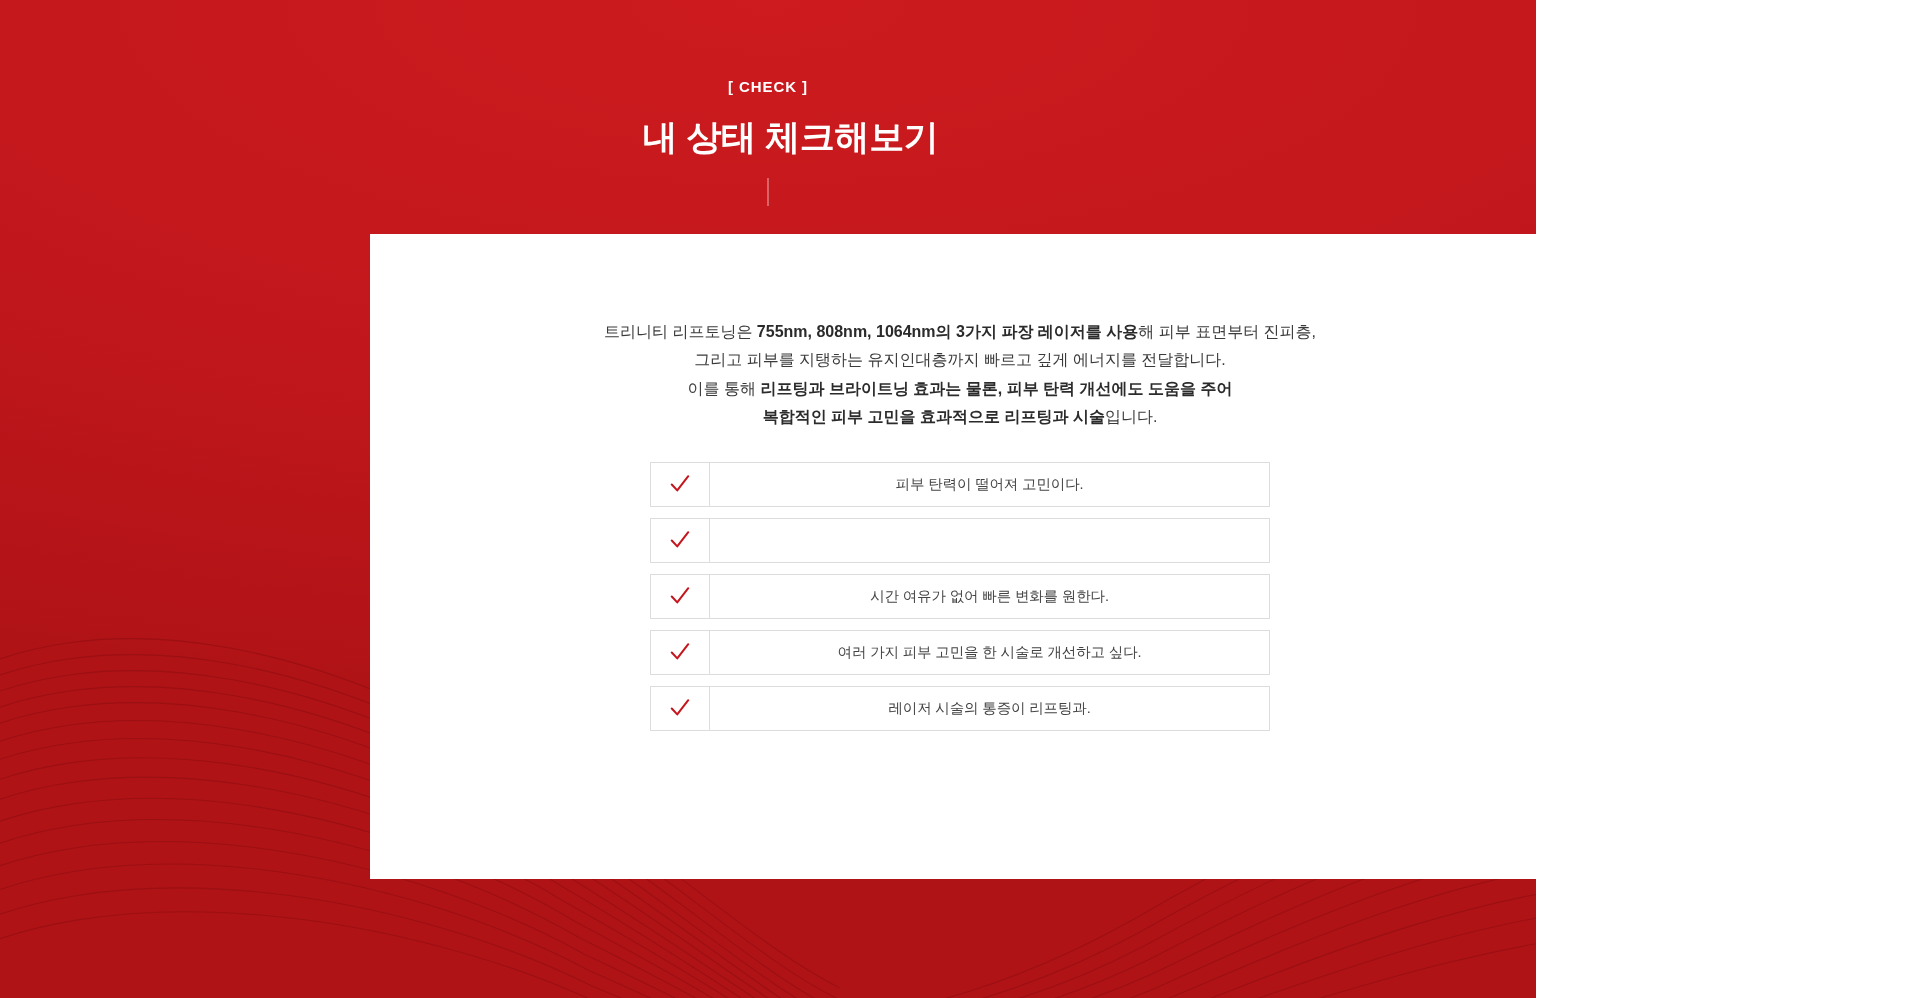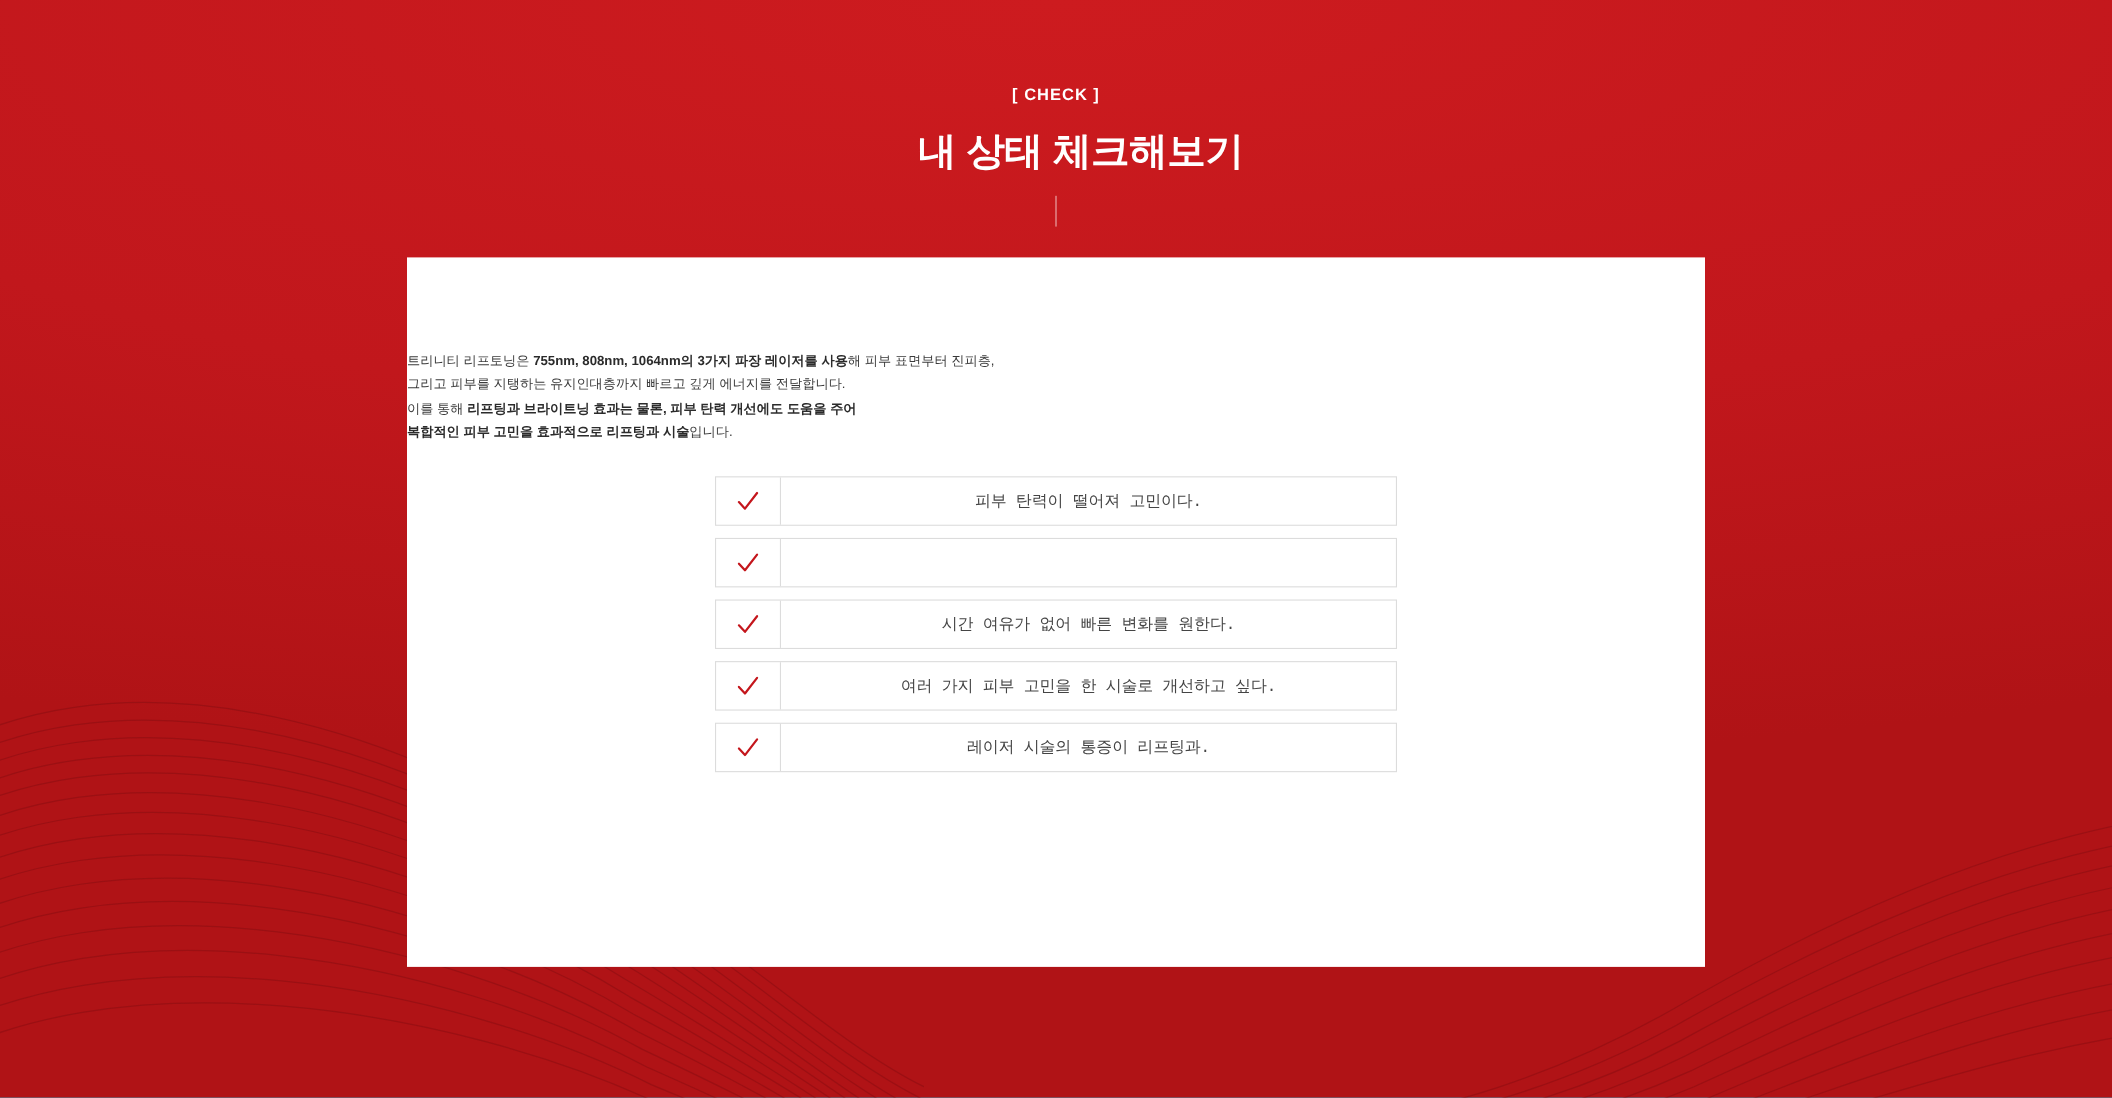--- a/index.html
+++ b/index.html
@@ -3,22 +3,22 @@
 <meta charset="utf-8">
 <style>
   * { margin:0; padding:0; box-sizing:border-box; }
   html, body {
     width:1920px; height:998px;
     font-family:"Liberation Sans", sans-serif;
     overflow:hidden;
   }
   .page {
     position:relative;
-    width:1920px; height:998px;
-    background:#0c4a6e;
+    width:1536px; height:998px;
+    background:#3b82f6;
     overflow:hidden;
   }
   
   .bg-shade {
     position:absolute; inset:0;
     background:
       radial-gradient(120% 70% at 50% 0%, #cd1b1f 0%, #c1171c 55%, #b01316 100%);
   }
   
   .wave-left, .wave-right {
@@ -60,31 +60,31 @@
 
   
   .card {
     position:absolute;
     left:370px; top:234px;
     width:1180px; height:645px;
     background:#ffffff;
   }
   .lede {
     margin-top:84px;
+    text-align:center;
     color:#3a3a3a;
-    font-size:12px;
+    font-size:16px;
     line-height:1.78;
   }
   .lede b { font-weight:700; color:#2b2b2b; }
 
   
   .checklist {
     margin:30px auto 0;
     width:620px;
-    font-family:Liberation Mono, monospace;
   }
   .check-row {
     display:flex;
     align-items:stretch;
     border:1px solid #dcdcdc;
     height:45px;
     margin-bottom:11px;
     background:#fff;
   }
   .check-cell {

